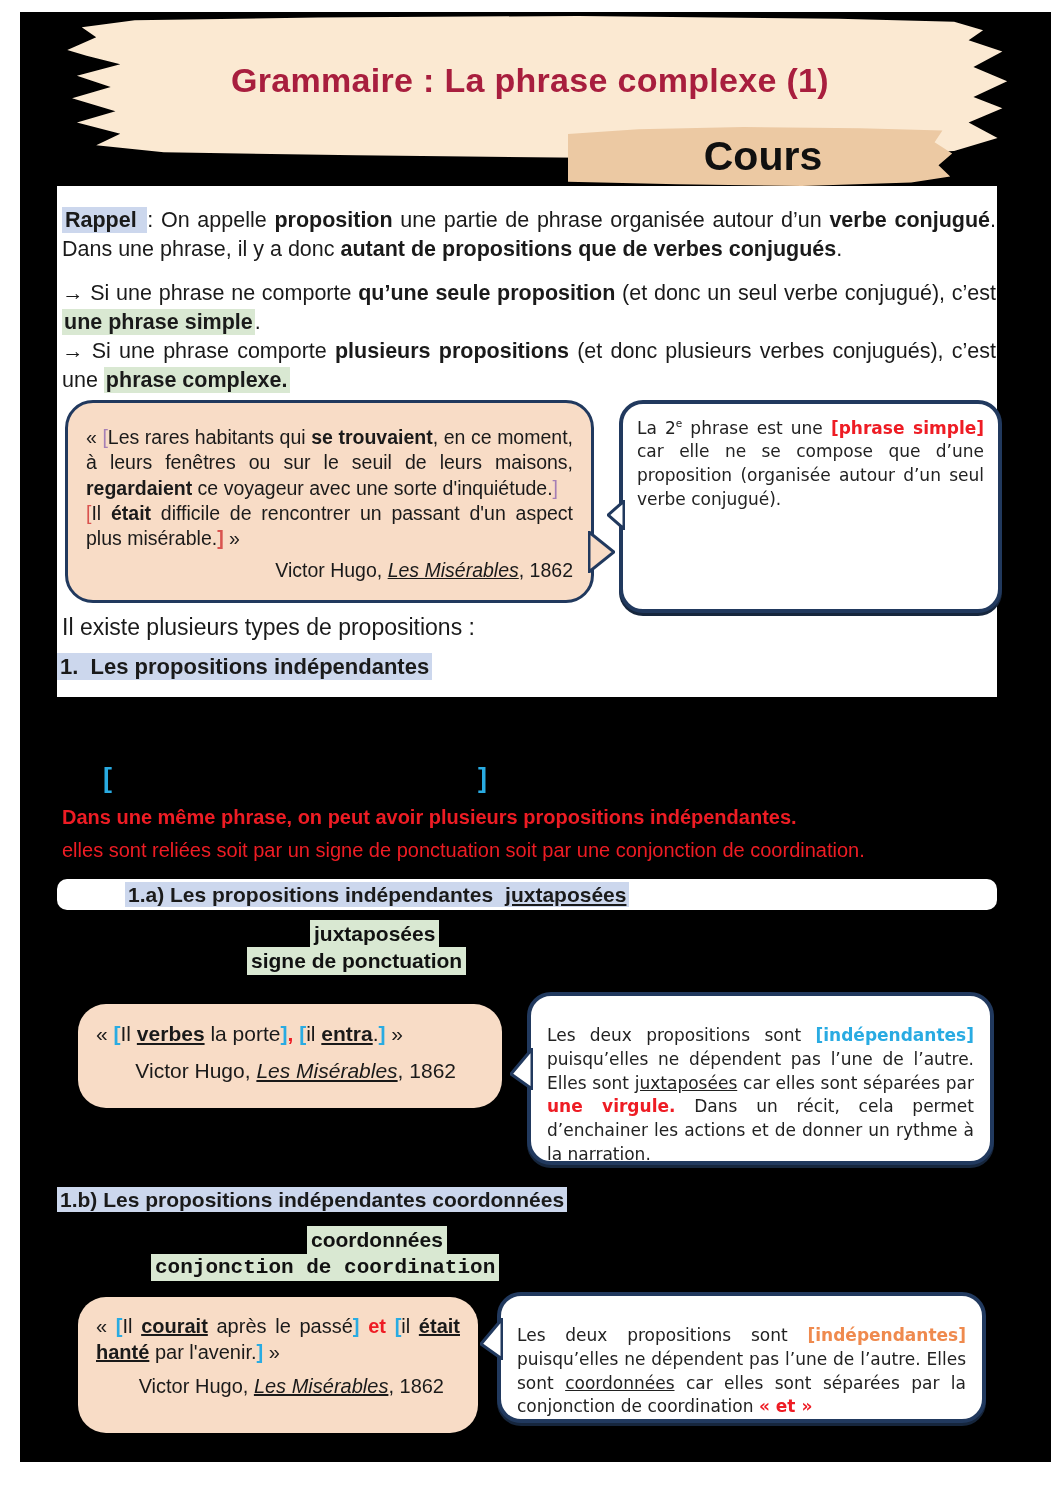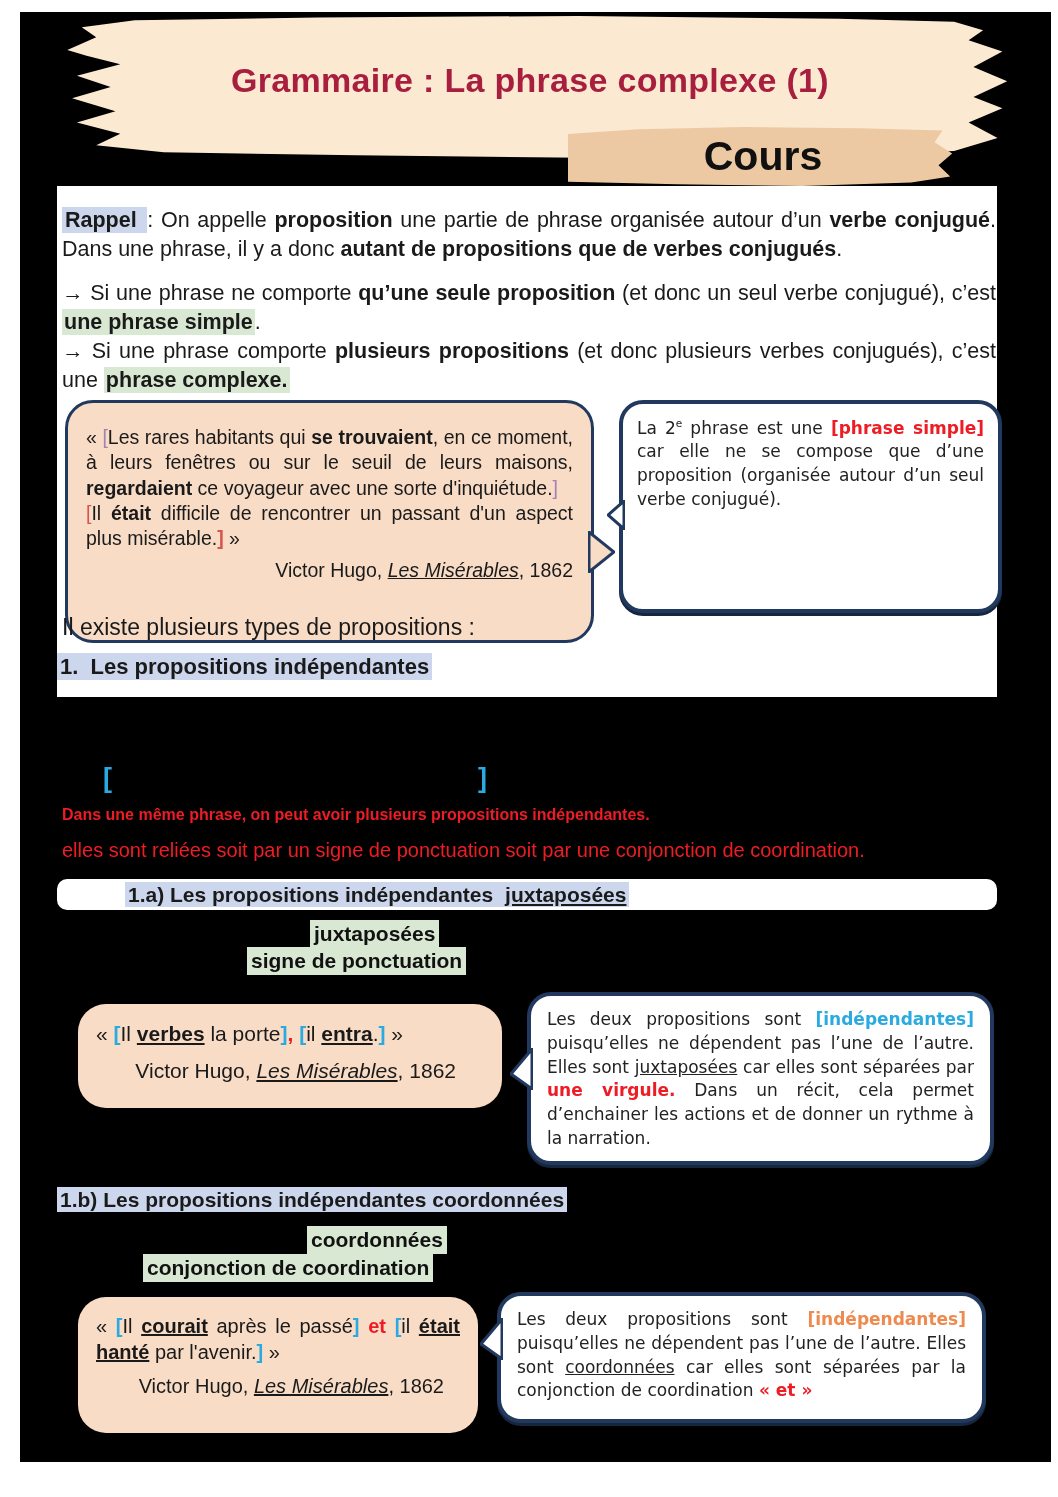--- a/index.html
+++ b/index.html
@@ -30,40 +30,40 @@
 
   .types-intro { position:absolute; left:62px; top:614px; font-size:23px; }
   .sec-heading { position:absolute; font-size:22px; font-weight:700; }
   .sec1 { left:57px; top:654px; }
   .sec1b { left:57px; top:1188px; font-size:21px; }
 
   .hidden-bracket { position:absolute; top:763px; font-size:27px; font-weight:700; color:#29abe2; }
   .hb-open { left:103px; } .hb-close { left:478px; }
 
   .red-line { position:absolute; left:62px; color:#ee1c24; }
-  .red1 { top:806px; font-size:16px; font-weight:700; }
+  .red1 { top:806px; font-size:20px; font-weight:700; }
   .red2 { top:839px; font-size:20px; }
 
   .kw { position:absolute; font-size:21px; font-weight:700; background:#d9e8d2; padding:2px 4px; color:#111; }
   .kw1 { left:310px; top:920px; } .kw2 { left:247px; top:947px; }
-  .kw3 { left:307px; top:1226px; } .kw4 { left:143px; top:1254px; }
+  .kw3 { left:307px; top:1226px; } .kw4 { left:151px; top:1254px;font-family:Liberation Mono, monospace; }
 
   
   .quote-bubble { position:absolute; background:#f8dcc6; border-radius:28px; padding:16px 18px 8px 18px;
     font-size:19px; line-height:1.3; text-align:justify; }
-  .qb1 { left:65px; top:400px; width:529px; height:243px; border:3px solid #21395e; font-size:19.5px; padding-top:22px; }
+  .qb1 { left:65px; top:400px; width:529px; height:203px; border:3px solid #21395e; font-size:19.5px; padding-top:22px; }
   .qb2 { left:78px; top:1004px; width:424px; height:104px; font-size:21px; }
   .qb3 { left:78px; top:1297px; width:400px; height:136px; font-size:20px; }
   .quote-bubble .author { text-align:right; margin-top:6px; }
   .qb2 .author { padding-right:28px; margin-top:10px; }
   .qb3 .author { padding-right:16px; margin-top:8px; }
 
   .explain-bubble { position:absolute; background:#fff; border:4px solid #21395e; border-radius:24px;
     box-shadow:0 3px 0 #16263d; font-family:"DejaVu Sans", sans-serif; font-size:17px; line-height:1.4;
-    text-align:justify; padding:12px 16px; color:#222; }
+    text-align:justify; padding:28px 16px; color:#222; }
   .eb1 { left:619px; top:400px; width:383px; height:213px; padding:12px 14px; }
   .eb2 { left:527px; top:992px; width:467px; height:173px; }
   .eb3 { left:497px; top:1292px; width:489px; height:131px; }
 
   .tail { position:absolute; }
   .tail-qb1 { right:-24px; top:128px; }
   .tail-eb1 { left:-16px; top:96px; }
   .tail-eb2 { left:-21px; top:52px; }
   .tail-eb3 { left:-21px; top:22px; }
 

